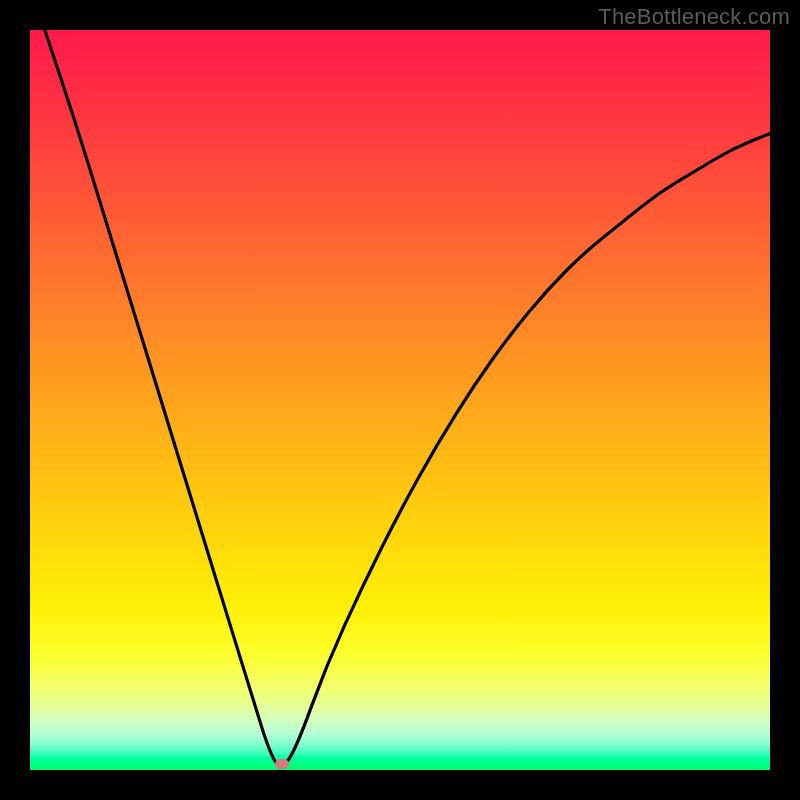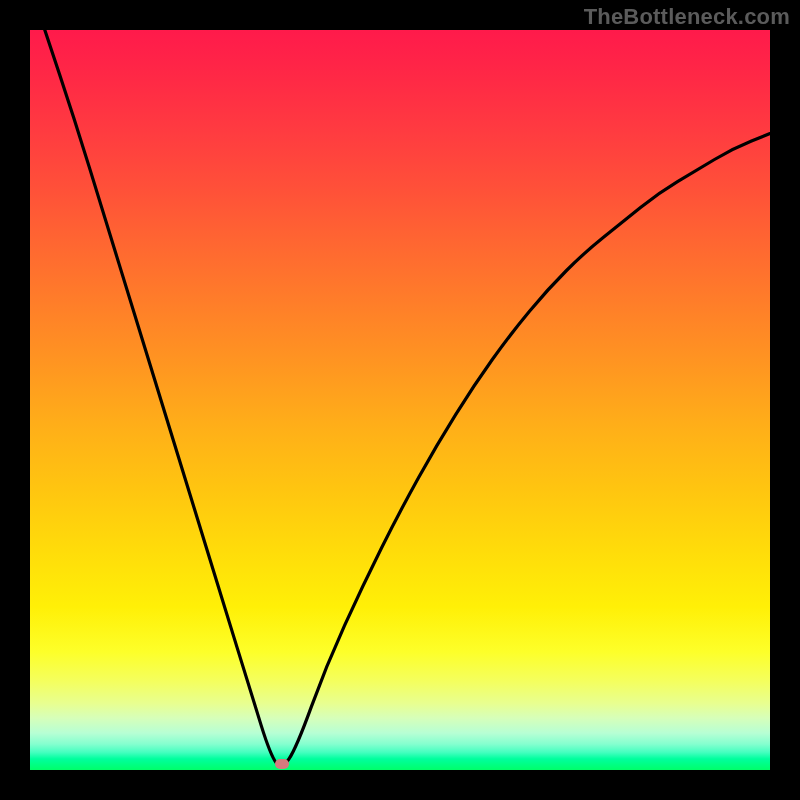--- a/index.html
+++ b/index.html
@@ -16,21 +16,21 @@
     width: 800px;
     height: 800px;
     background: #000;
   }
   .watermark {
     position: absolute;
     top: 4px;
     right: 10px;
     color: #5b5b5b;
     font-size: 22px;
-    font-weight: 700;
+    font-weight: 400;
     letter-spacing: 0.2px;
     user-select: none;
   }
   .plot {
     position: absolute;
     left: 30px;
     top: 30px;
     width: 740px;
     height: 740px;
     

